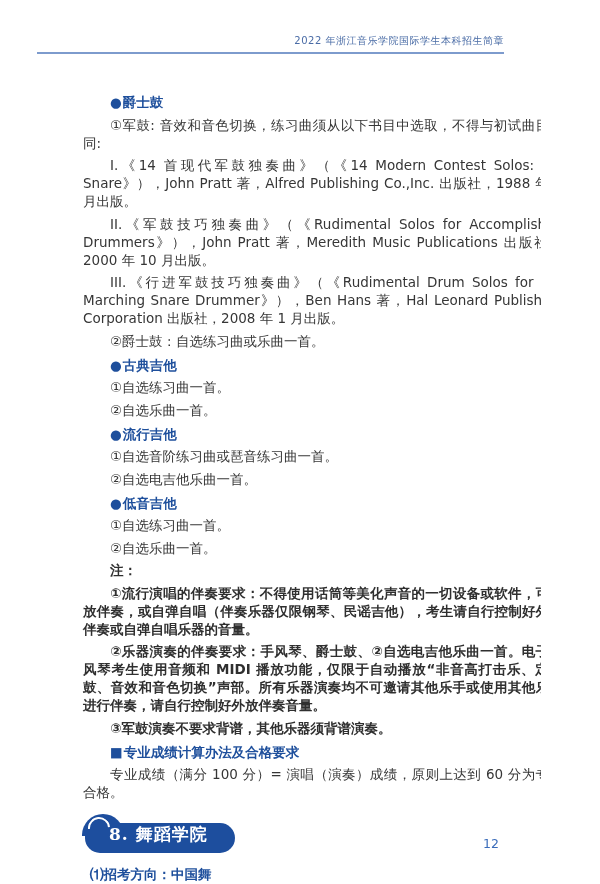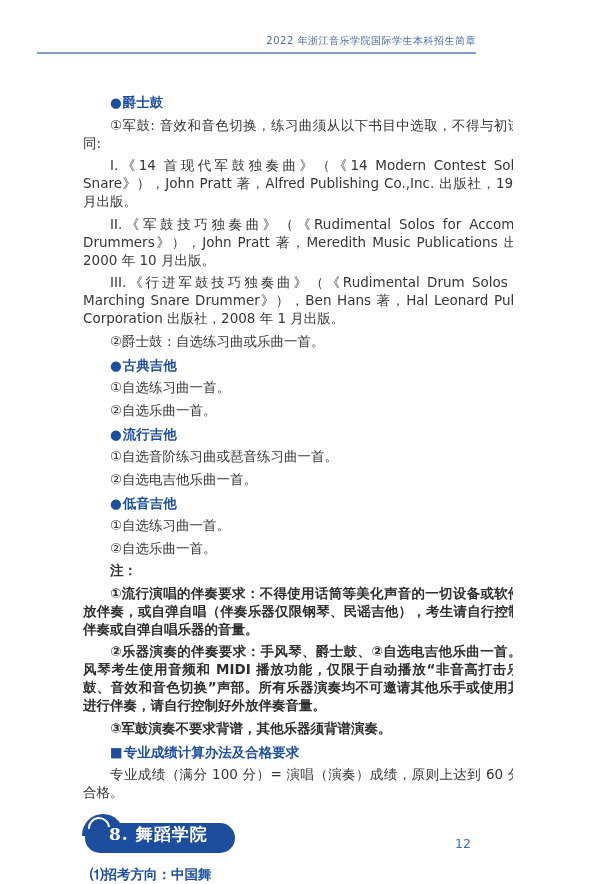--- a/index.html
+++ b/index.html
@@ -3,20 +3,21 @@
 <meta charset="utf-8">
 <style>
   html, body { margin: 0; padding: 0; background: #ffffff; }
   .page {
     position: relative;
     width: 513px;
     height: 884px;
     background: #ffffff;
     overflow: hidden;
     font-family: "DejaVu Sans", "Liberation Sans", sans-serif;
+    padding-left: 28px;
   }
   .header-title {
     position: absolute;
     top: 34px;
     right: 37px;
     font-size: 10px;
     letter-spacing: 0.5px;
     color: #4a6ca6;
   }
   .header-rule {

